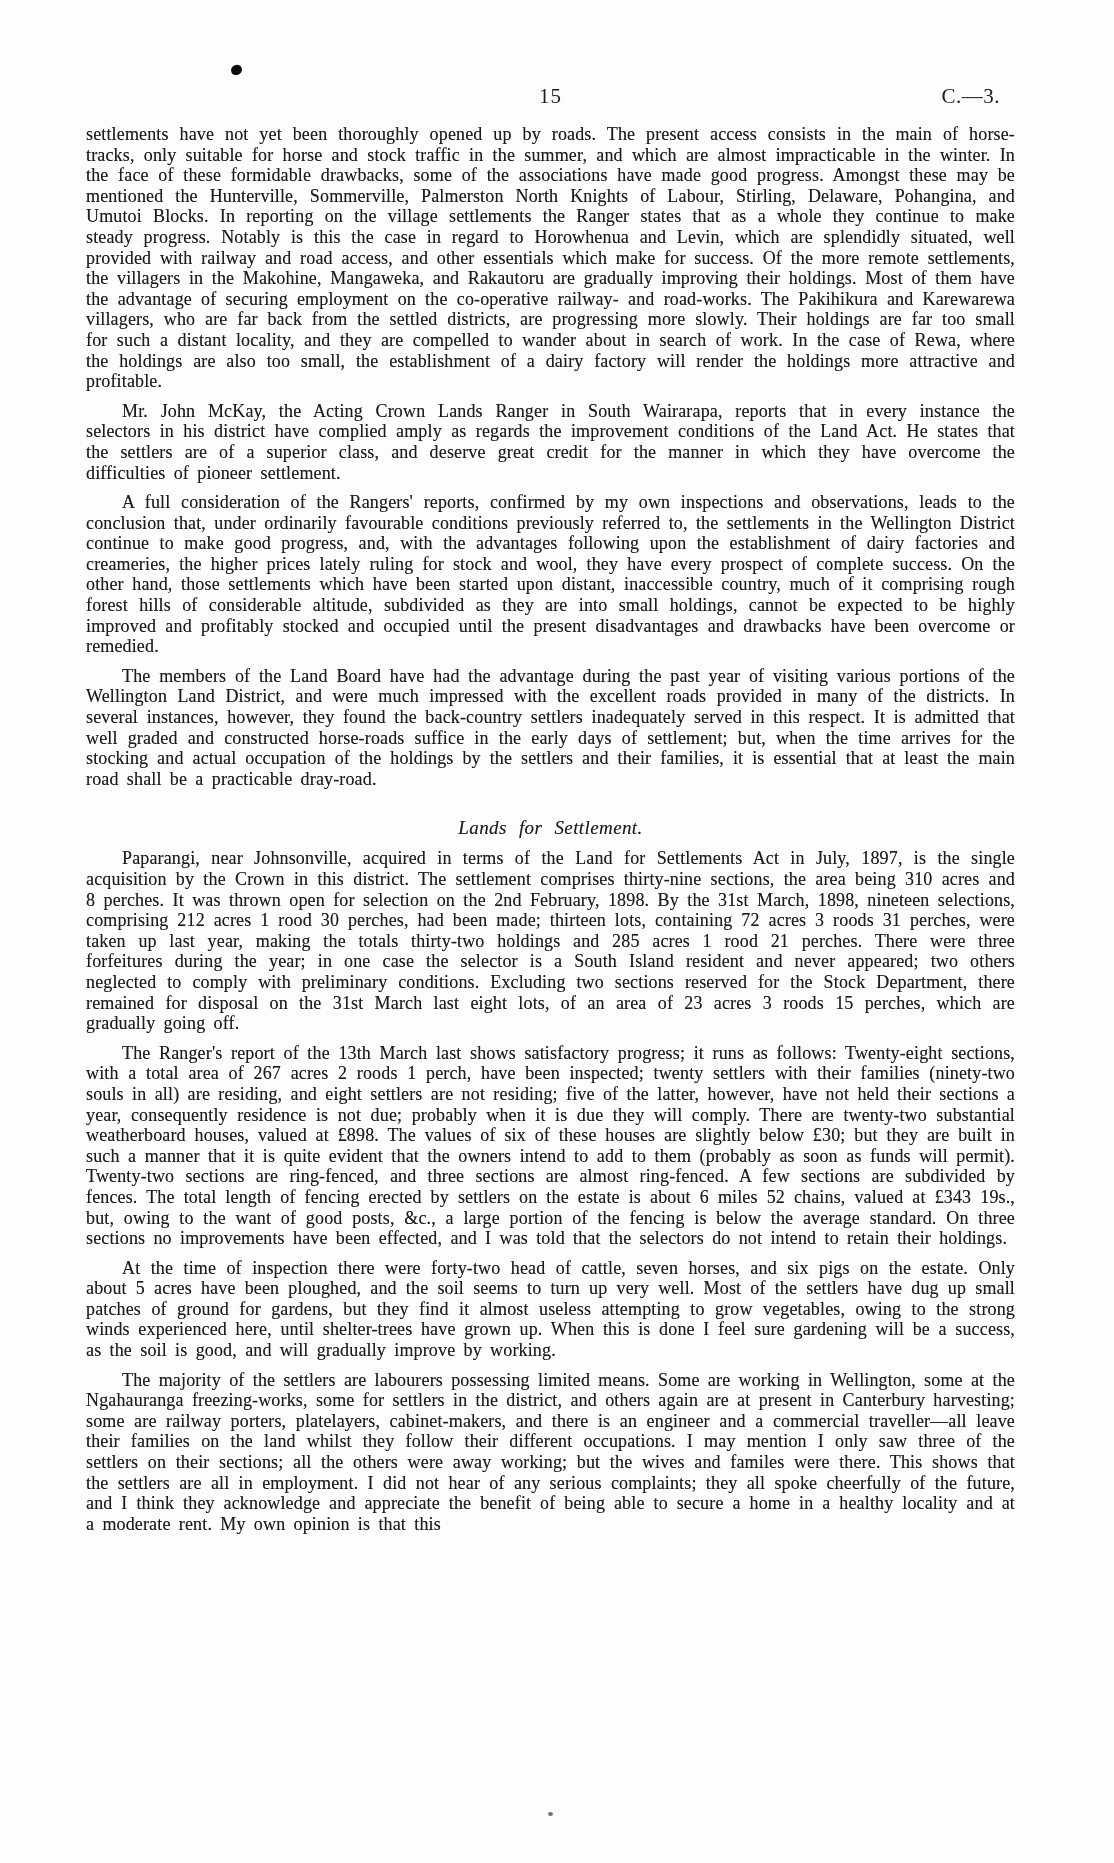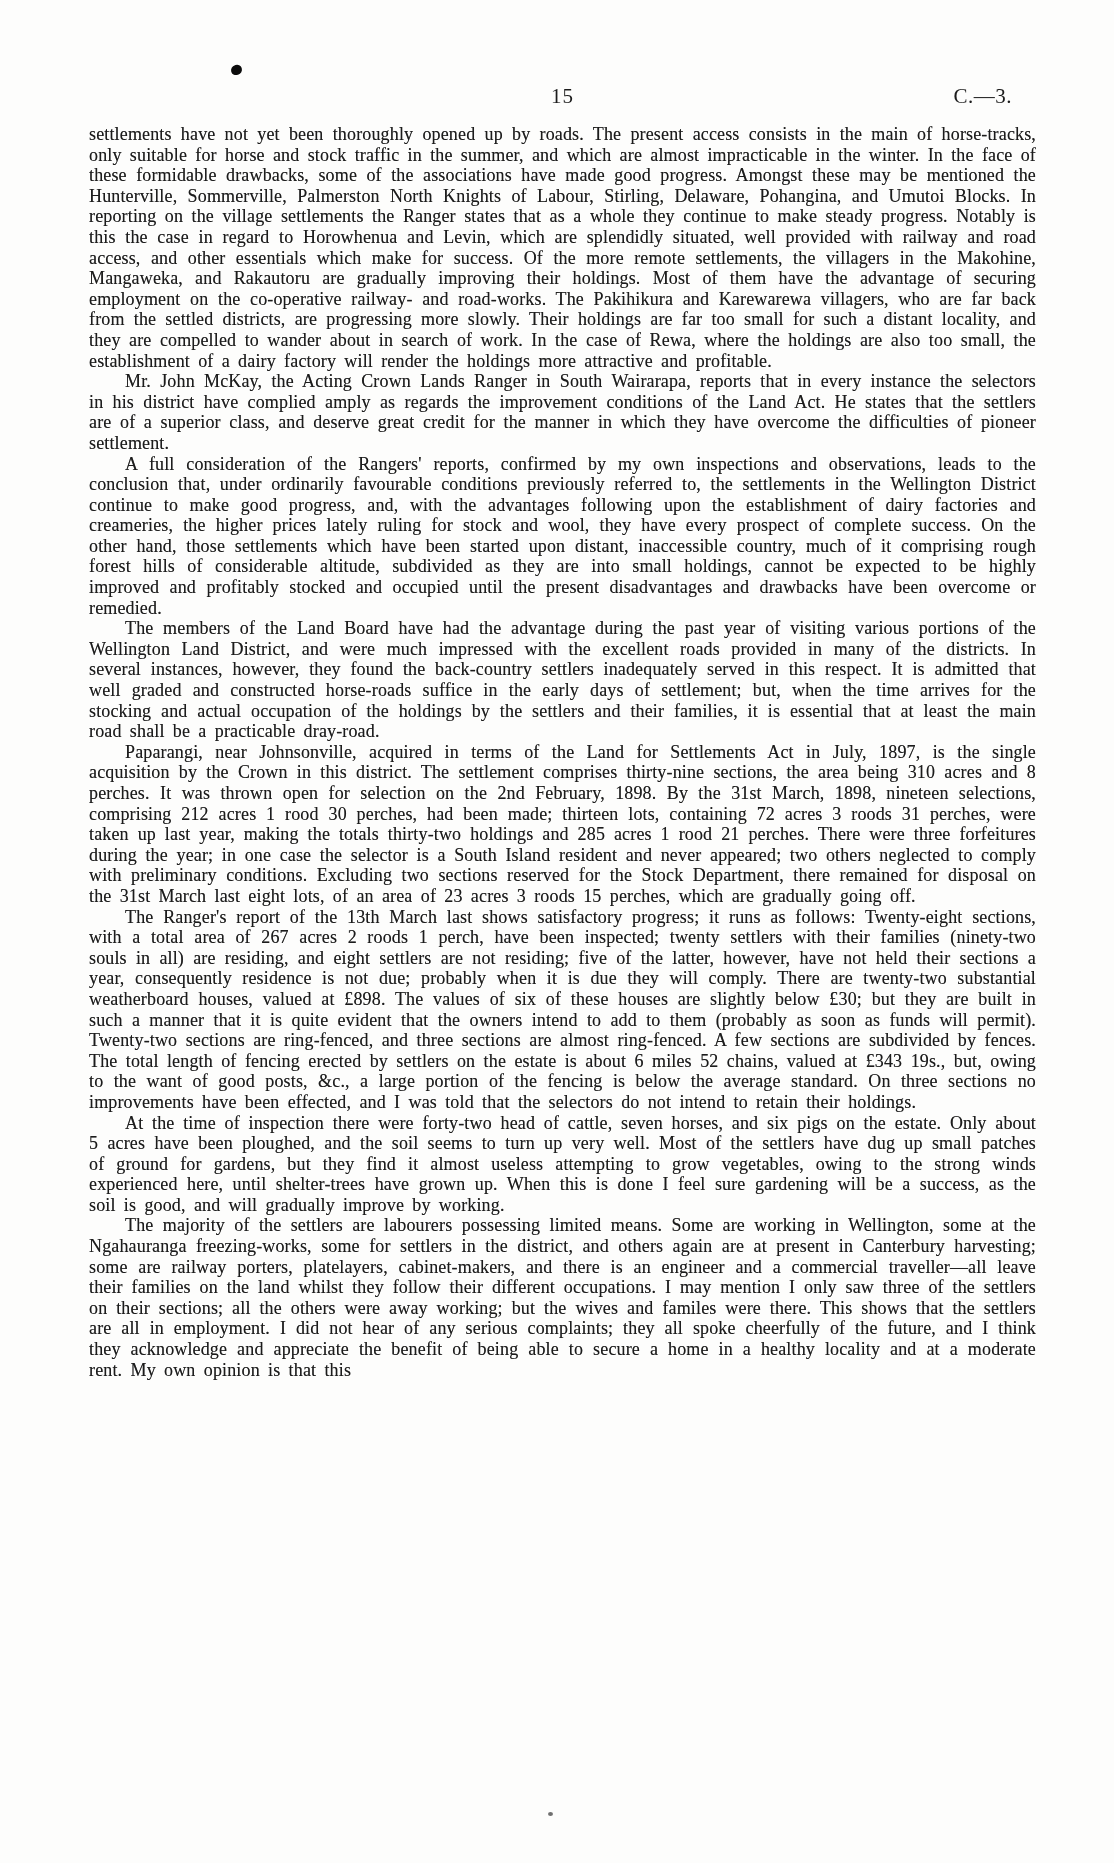--- a/index.html
+++ b/index.html
@@ -11,21 +11,21 @@
     position: relative;
     width: 1114px;
     height: 1863px;
     background: #fdfdfc;
     overflow: hidden;
     font-family: "Liberation Serif", "DejaVu Serif", serif;
     color: #1c1c1c;
   }
   .text-block {
     position: absolute;
-    left: 89px;
+    left: 77px;
     top: 82px;
     width: 947px;
   }
   .running-head {
     position: relative;
     height: 28px;
     margin-bottom: 14px;
     font-size: 21px;
     line-height: 28px;
   }
@@ -36,21 +36,21 @@
     text-align: center;
     letter-spacing: 1px;
   }
   .report-code {
     position: absolute;
     right: 24px;
     top: 0;
     letter-spacing: 0.5px;
   }
   .body-text p {
-    margin: 0;
+    margin: 9px;
     text-align: justify;
     font-size: 18px;
     line-height: 20.6px;
     word-spacing: 3.6px;
     letter-spacing: 0.15px;
     text-shadow: 0 0 0.4px rgba(40, 40, 40, 0.55);
   }
   .body-text p.indent {
     text-indent: 36px;
   }
@@ -98,20 +98,21 @@
       <span class="page-number">15</span>
       <span class="report-code">C.—3.</span>
     </div>
 
     <div class="body-text">
       <p>settlements have not yet been thoroughly opened up by roads.  The present access consists in the main of horse-tracks, only suitable for horse and stock traffic in the summer, and which are almost impracticable in the winter.  In the face of these formidable drawbacks, some of the associations have made good progress.  Amongst these may be mentioned the Hunterville, Sommerville, Palmerston North Knights of Labour, Stirling, Delaware, Pohangina, and Umutoi Blocks.  In reporting on the village settlements the Ranger states that as a whole they continue to make steady progress.  Notably is this the case in regard to Horowhenua and Levin, which are splendidly situated, well provided with railway and road access, and other essentials which make for success.  Of the more remote settlements, the villagers in the Makohine, Mangaweka, and Rakautoru are gradually improving their holdings.  Most of them have the advantage of securing employment on the co-operative railway- and road-works.  The Pakihikura and Karewarewa villagers, who are far back from the settled districts, are progressing more slowly.  Their holdings are far too small for such a distant locality, and they are compelled to wander about in search of work.  In the case of Rewa, where the holdings are also too small, the establishment of a dairy factory will render the holdings more attractive and profitable.</p>
       <p class="indent">Mr. John McKay, the Acting Crown Lands Ranger in South Wairarapa, reports that in every instance the selectors in his district have complied amply as regards the improvement conditions of the Land Act.  He states that the settlers are of a superior class, and deserve great credit for the manner in which they have overcome the difficulties of pioneer settlement.</p>
       <p class="indent">A full consideration of the Rangers' reports, confirmed by my own inspections and observations, leads to the conclusion that, under ordinarily favourable conditions previously referred to, the settlements in the Wellington District continue to make good progress, and, with the advantages following upon the establishment of dairy factories and creameries, the higher prices lately ruling for stock and wool, they have every prospect of complete success.  On the other hand, those settlements which have been started upon distant, inaccessible country, much of it comprising rough forest hills of considerable altitude, subdivided as they are into small holdings, cannot be expected to be highly improved and profitably stocked and occupied until the present disadvantages and drawbacks have been overcome or remedied.</p>
       <p class="indent">The members of the Land Board have had the advantage during the past year of visiting various portions of the Wellington Land District, and were much impressed with the excellent roads provided in many of the districts.  In several instances, however, they found the back-country settlers inadequately served in this respect.  It is admitted that well graded and constructed horse-roads suffice in the early days of settlement; but, when the time arrives for the stocking and actual occupation of the holdings by the settlers and their families, it is essential that at least the main road shall be a practicable dray-road.</p>
 
+      <h2 class="section-heading">Lands for Settlement.</h2>
 
       <p class="indent">Paparangi, near Johnsonville, acquired in terms of the Land for Settlements Act in July, 1897, is the single acquisition by the Crown in this district.  The settlement comprises thirty-nine sections, the area being 310 acres and 8 perches.  It was thrown open for selection on the 2nd February, 1898.  By the 31st March, 1898, nineteen selections, comprising 212 acres 1 rood 30 perches, had been made; thirteen lots, containing 72 acres 3 roods 31 perches, were taken up last year, making the totals thirty-two holdings and 285 acres 1 rood 21 perches.  There were three forfeitures during the year; in one case the selector is a South Island resident and never appeared; two others neglected to comply with preliminary conditions.  Excluding two sections reserved for the Stock Department, there remained for disposal on the 31st March last eight lots, of an area of 23 acres 3 roods 15 perches, which are gradually going off.</p>
       <p class="indent">The Ranger's report of the 13th March last shows satisfactory progress; it runs as follows: Twenty-eight sections, with a total area of 267 acres 2 roods 1 perch, have been inspected; twenty settlers with their families (ninety-two souls in all) are residing, and eight settlers are not residing; five of the latter, however, have not held their sections a year, consequently residence is not due; probably when it is due they will comply.  There are twenty-two substantial weatherboard houses, valued at £898.  The values of six of these houses are slightly below £30; but they are built in such a manner that it is quite evident that the owners intend to add to them (probably as soon as funds will permit).  Twenty-two sections are ring-fenced, and three sections are almost ring-fenced.  A few sections are subdivided by fences.  The total length of fencing erected by settlers on the estate is about 6 miles 52 chains, valued at £343 19s., but, owing to the want of good posts, &amp;c., a large portion of the fencing is below the average standard.  On three sections no improvements have been effected, and I was told that the selectors do not intend to retain their holdings.</p>
       <p class="indent">At the time of inspection there were forty-two head of cattle, seven horses, and six pigs on the estate.  Only about 5 acres have been ploughed, and the soil seems to turn up very well.  Most of the settlers have dug up small patches of ground for gardens, but they find it almost useless attempting to grow vegetables, owing to the strong winds experienced here, until shelter-trees have grown up.  When this is done I feel sure gardening will be a success, as the soil is good, and will gradually improve by working.</p>
       <p class="indent">The majority of the settlers are labourers possessing limited means.  Some are working in Wellington, some at the Ngahauranga freezing-works, some for settlers in the district, and others again are at present in Canterbury harvesting; some are railway porters, platelayers, cabinet-makers, and there is an engineer and a commercial traveller—all leave their families on the land whilst they follow their different occupations.  I may mention I only saw three of the settlers on their sections; all the others were away working; but the wives and familes were there.  This shows that the settlers are all in employment.  I did not hear of any serious complaints; they all spoke cheerfully of the future, and I think they acknowledge and appreciate the benefit of being able to secure a home in a healthy locality and at a moderate rent.  My own opinion is that this</p>
     </div>
 
   </div>
 
   <span class="ink-speck-bottom"></span>

